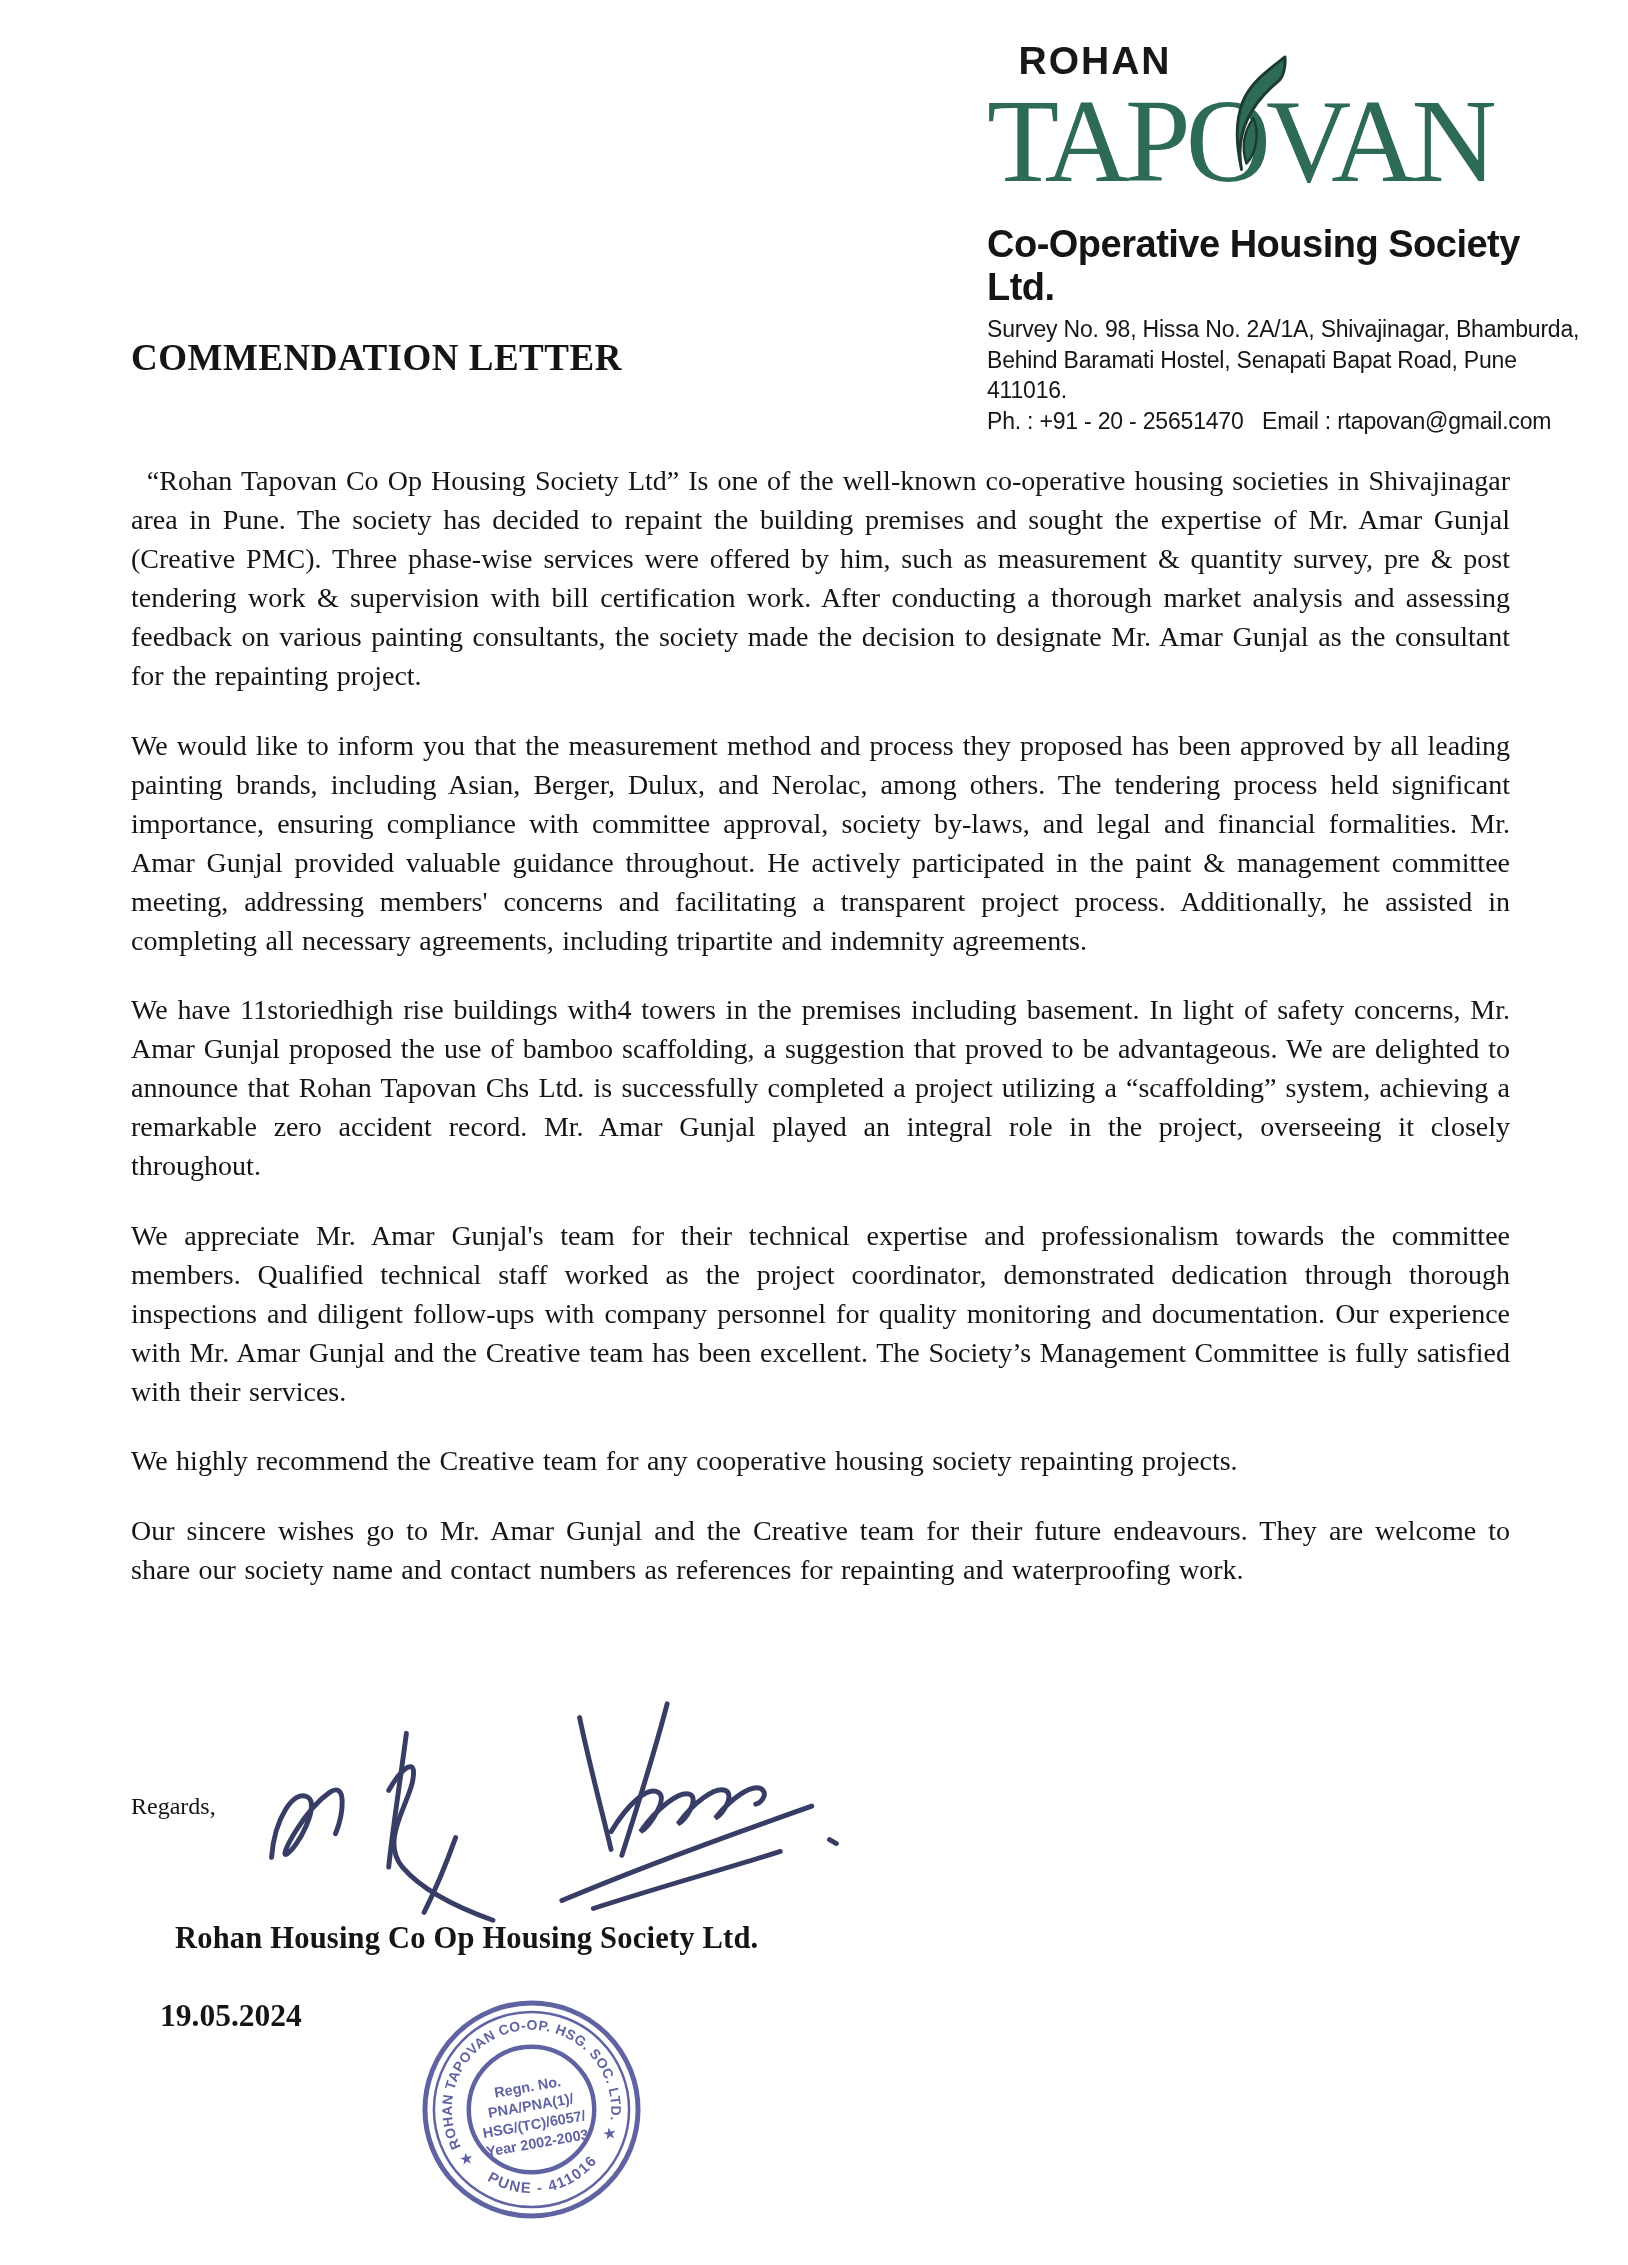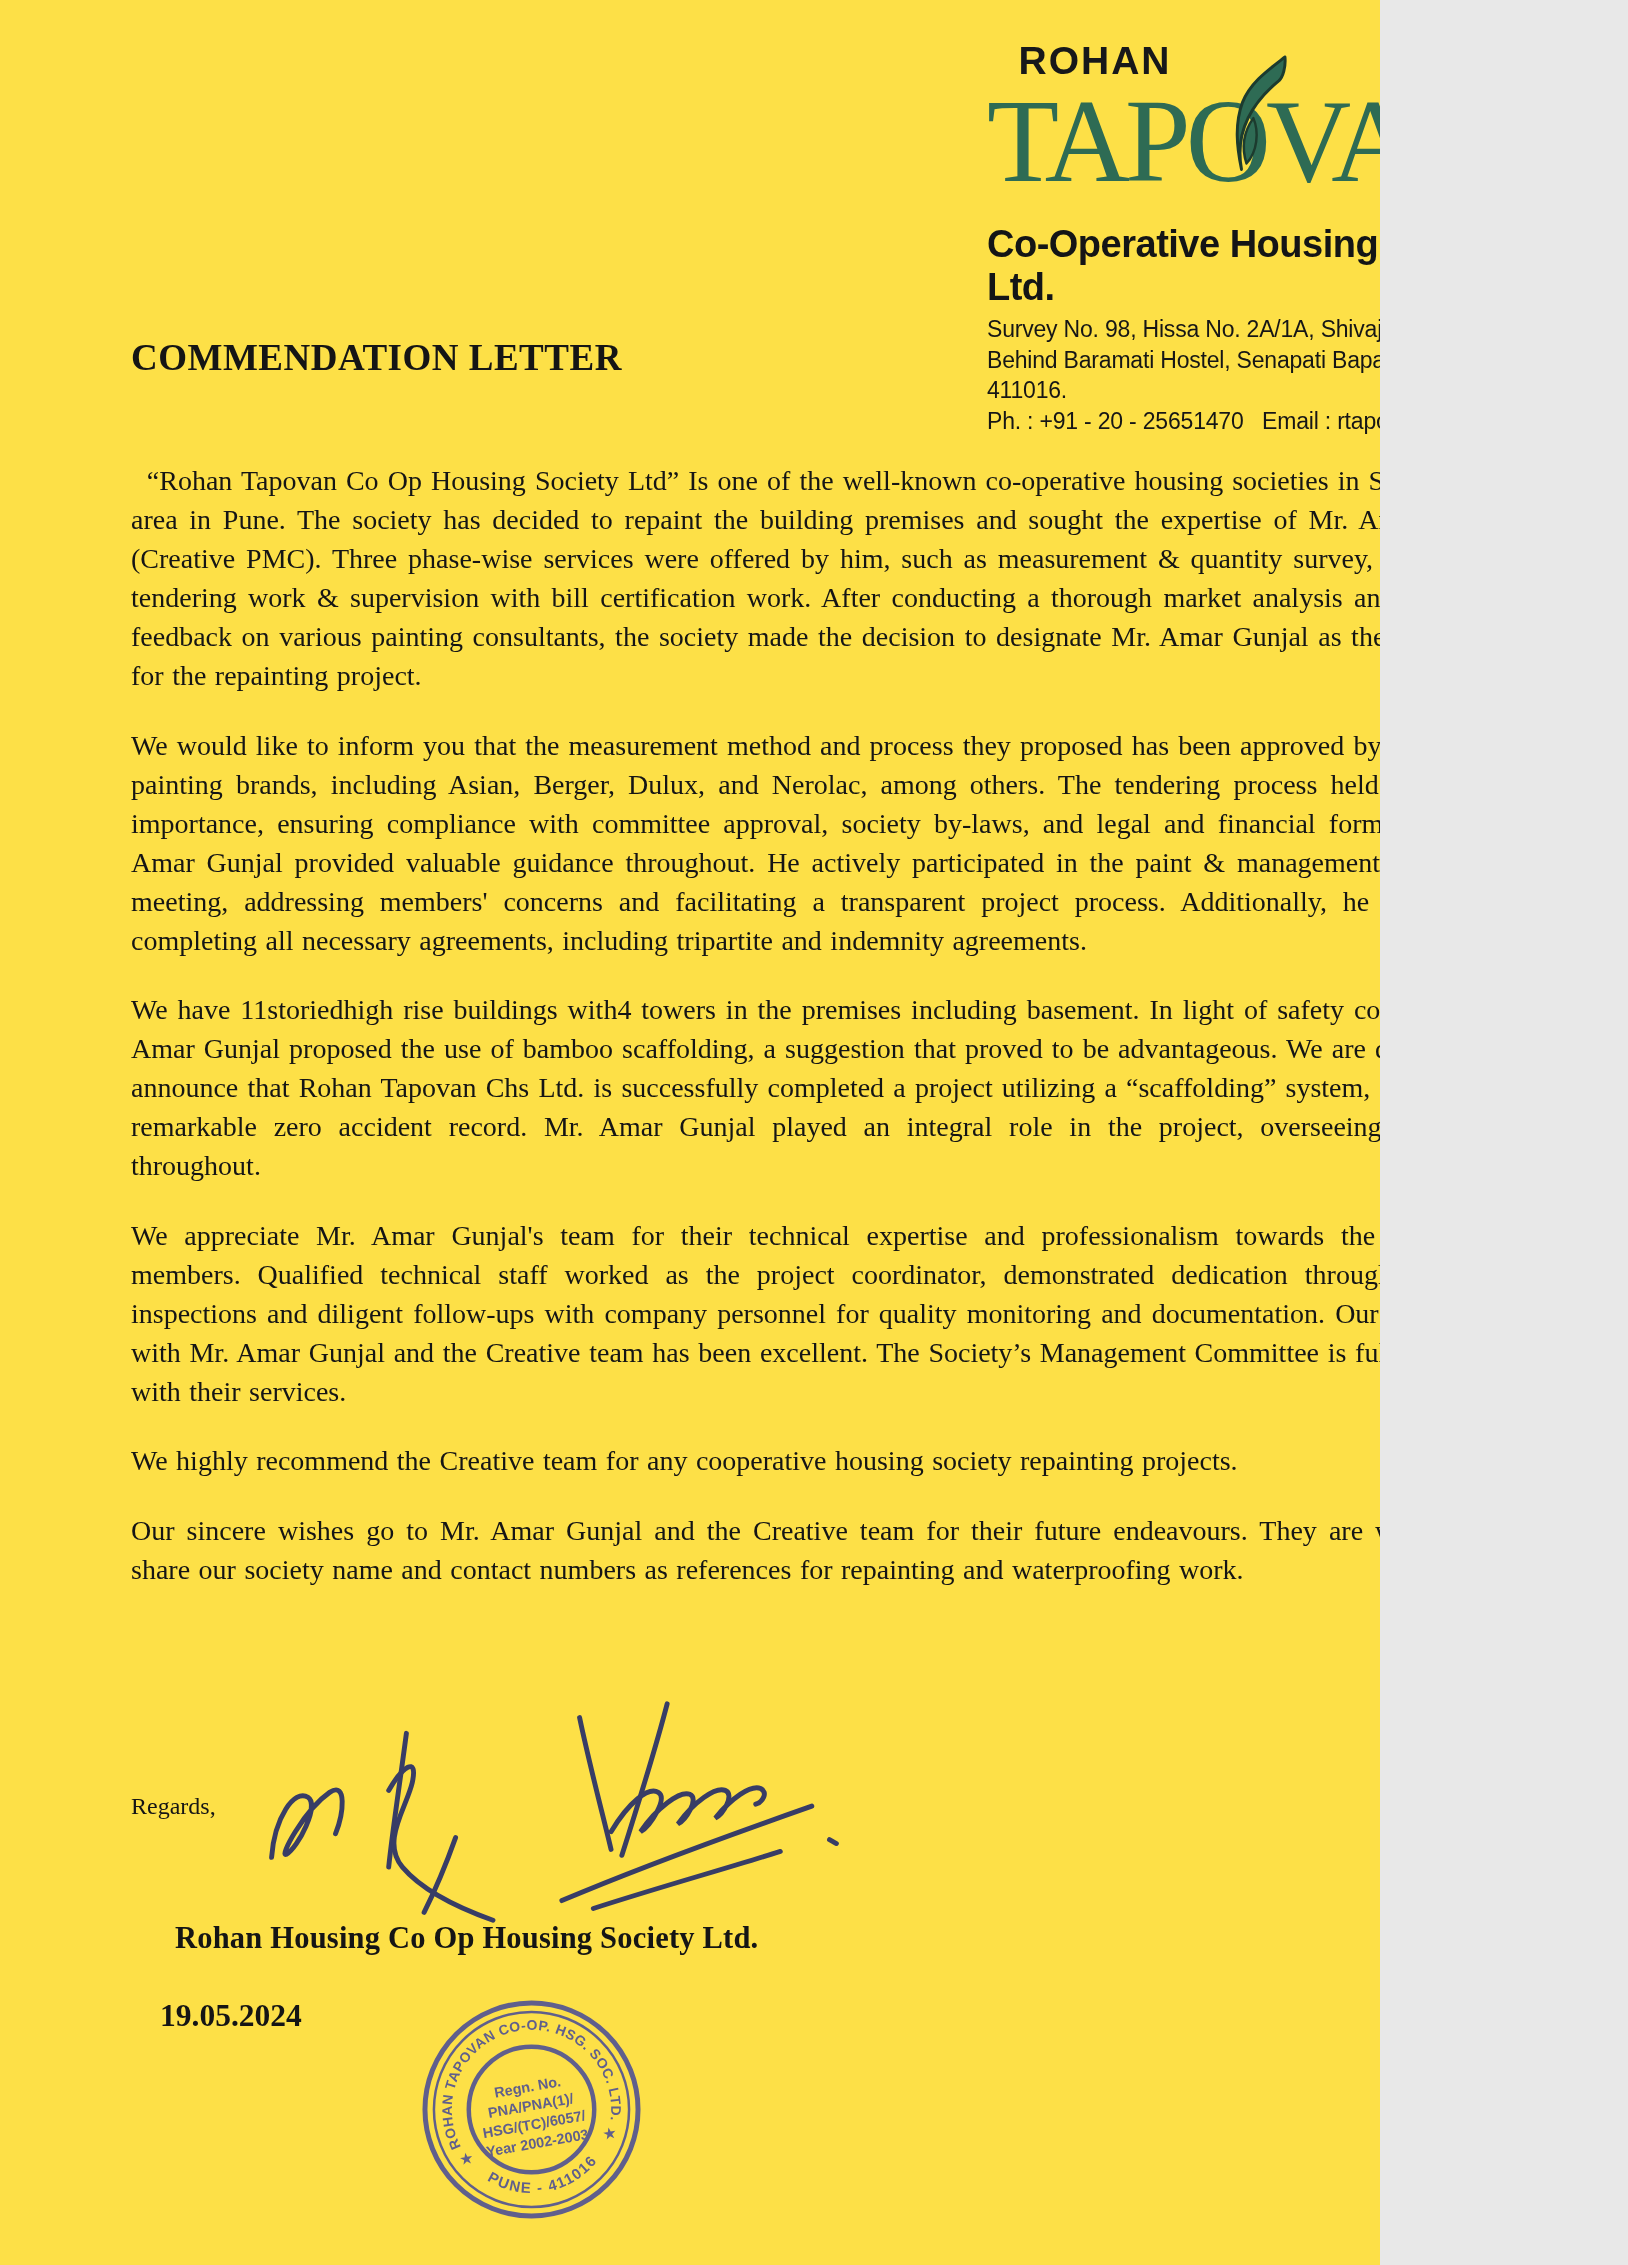--- a/index.html
+++ b/index.html
@@ -5,22 +5,22 @@
   :root{
     --brand-green:#2e6b54;
     --stamp-ink:#4b4e96;
     --signature-ink:#383d66;
     --text-black:#151515;
   }
   *{box-sizing:border-box;margin:0;padding:0;}
   html,body{background:#e8e8e8;}
   .page{
     position:relative;
-    width:1380px;height:2266px;
-    background:#fde047;
+    width:1628px;height:2266px;
+    background:#ffffff;
     font-family:"Liberation Serif", serif;
     color:var(--text-black);
     overflow:hidden;
   }
   
   .letterhead{position:absolute;left:987px;top:39px;width:601px;}
   .brand-top{
     font-family:"Liberation Sans", sans-serif;
     font-weight:bold;font-size:39px;letter-spacing:2px;
     color:#17181a;margin-left:31.5px;

